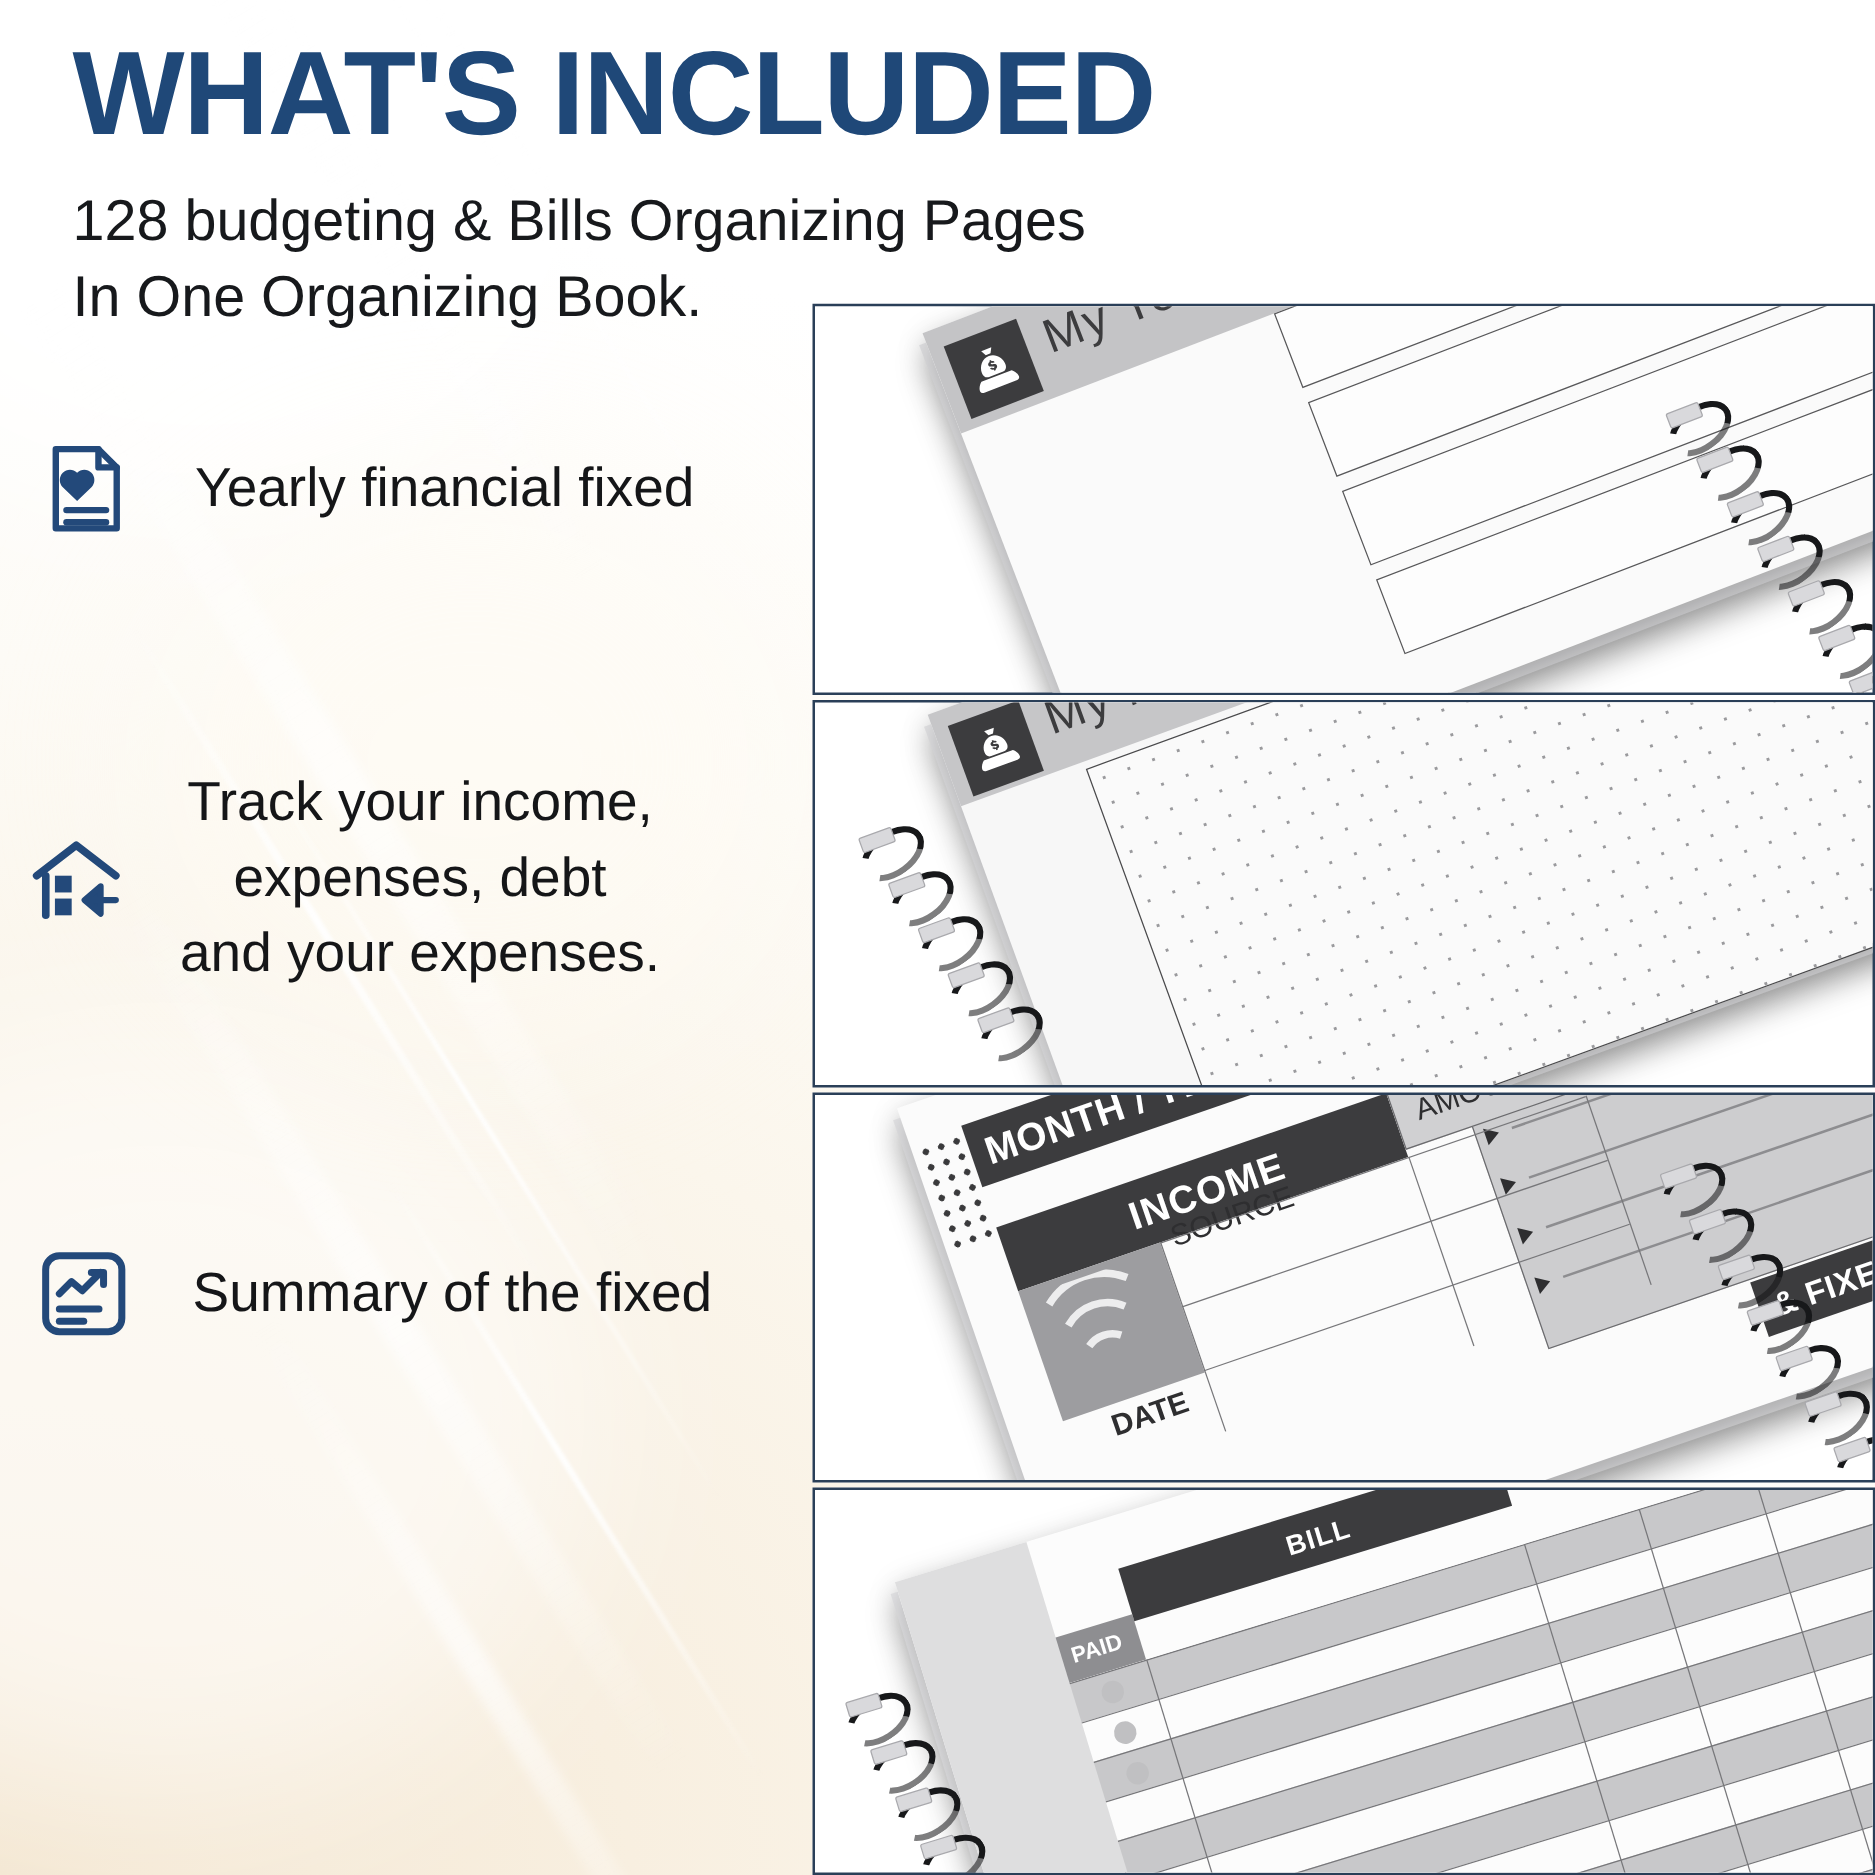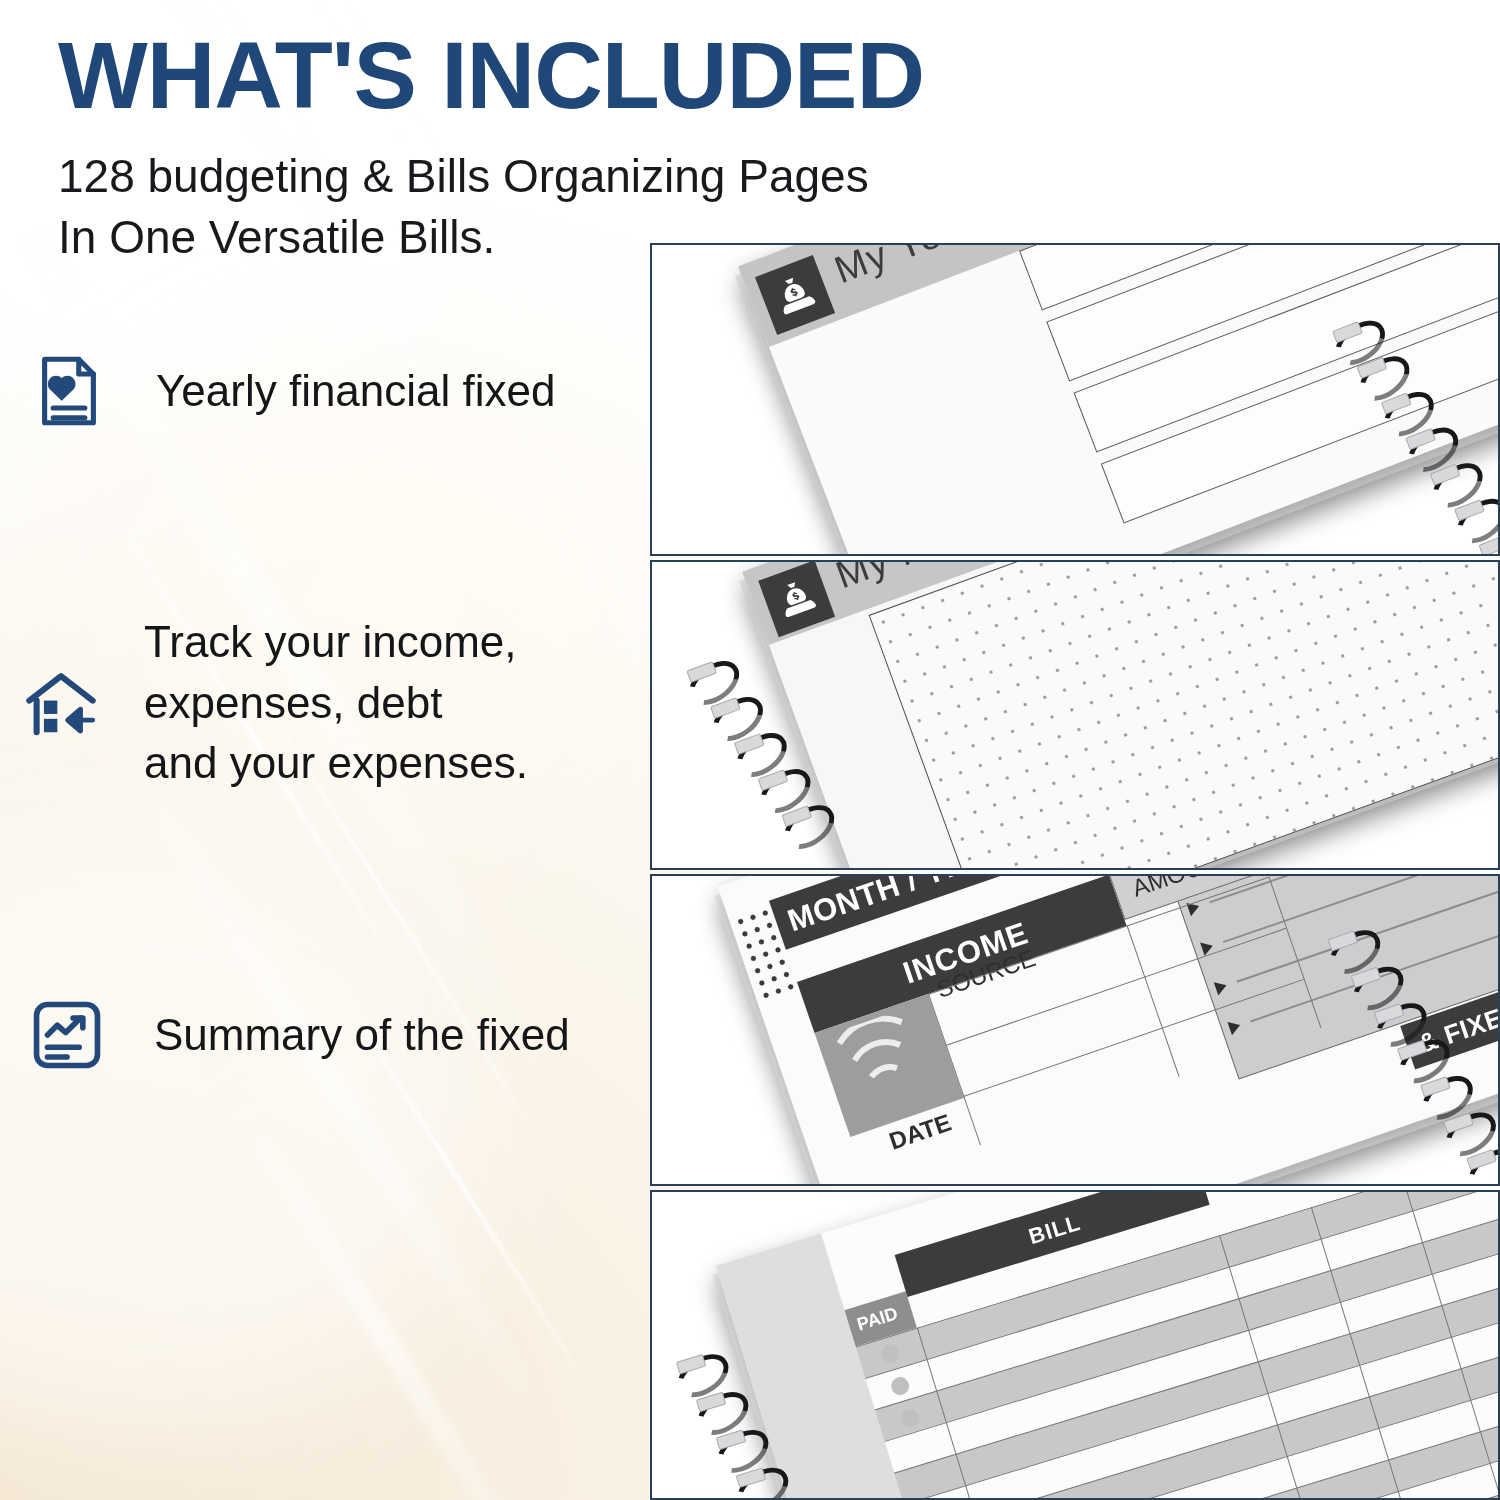--- a/index.html
+++ b/index.html
@@ -43,21 +43,21 @@
   .feat-text .ln::before{
     content:"";position:absolute;left:-6px;right:-6px;bottom:3px;height:22px;
     background:#c3dbf4;z-index:-1;
   }
 
   
   #f1{left:30px;top:352px;}
   #f1 .feat-text{margin-left:48px;}
   
   #f2{left:22px;top:612px;}
-  #f2 .feat-text{margin-left:44px;}
+  #f2 .feat-text{margin-left:44px;text-align:center;}
   
   #f3{left:28px;top:996px;}
   #f3 .feat-text{margin-left:48px;}
   
   #f4{left:28px;top:1300px;}
   #f4 .feat-text{margin-left:44px;}
 
   
   .panel{position:absolute;left:650px;width:850px;
     background:#ffffff;border:2px solid #2a3f58;overflow:hidden;box-sizing:border-box;}
@@ -115,21 +115,21 @@
     <div class="streak" style="left:150px;top:180px;width:560px;height:4px;transform:rotate(58deg);"></div>
     <div class="streak soft" style="left:-180px;top:600px;width:900px;height:34px;transform:rotate(58deg);"></div>
     <div class="streak" style="left:-40px;top:760px;width:620px;height:6px;transform:rotate(58deg);"></div>
     <div class="streak" style="left:40px;top:900px;width:700px;height:4px;transform:rotate(58deg);"></div>
     <div class="streak soft" style="left:-90px;top:1050px;width:820px;height:28px;transform:rotate(58deg);"></div>
     <div class="streak" style="left:180px;top:1180px;width:560px;height:5px;transform:rotate(58deg);"></div>
     <div class="streak soft" style="left:60px;top:1320px;width:640px;height:22px;transform:rotate(58deg);"></div>
   </div>
 
   <div class="title">WHAT'S INCLUDED</div>
-  <div class="subtitle"><span>128 budgeting &amp; Bills Organizing Pages</span><br><span>In One Versatile Bills.</span></div>
+  <div class="subtitle"><span>128 budgeting &amp; Bills Organizing Pages</span><br><span>In One Organizing Book.</span></div>
 
   <div class="feature" id="f1">
     <div class="feat-icon">
       <svg viewBox="0 0 64 64" fill="none" stroke="#23497a" stroke-width="4.2" stroke-linecap="round" stroke-linejoin="round">
         <path d="M12 6 h28 l12 12 v40 H12 Z"></path>
         <path d="M40 6 v12 h12"></path>
         <path d="M26 21.5c-2.6-2.6-6.8-2.6-9.4 0-2.6 2.6-2.6 6.9 0 9.5L26 40l9.4-9c2.6-2.6 2.6-6.9 0-9.5-2.6-2.6-6.8-2.6-9.4 0z" fill="#23497a" stroke="none"></path>
         <path d="M19 46 h26"></path>
         <path d="M19 54 h26"></path>
       </svg>

